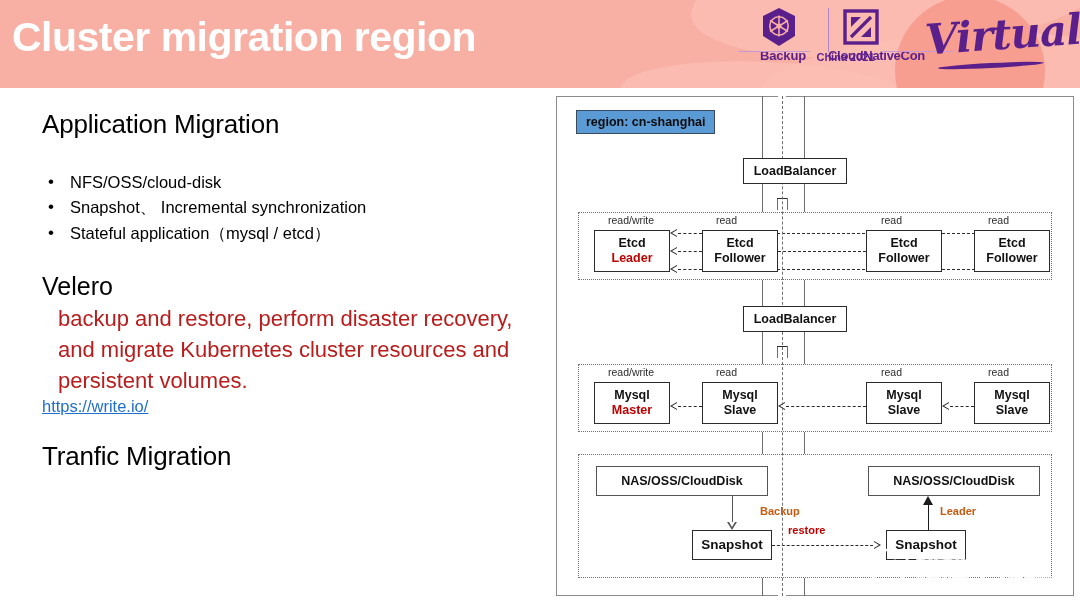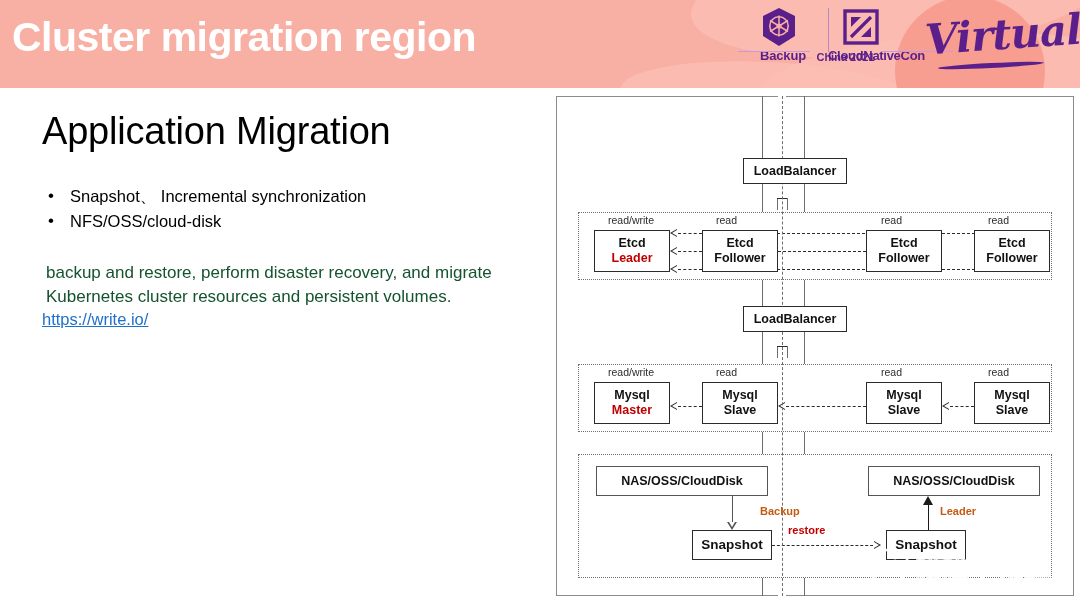--- a/index.html
+++ b/index.html
@@ -84,41 +84,41 @@
     border-radius: 50%;
     transform: rotate(-3deg);
   }
 
   
   #left-col {
     position: absolute; left: 42px; top: 110px;
     width: 500px;
   }
   .h-big {
-    font-size: 38px; color: #000; font-weight: normal;
+    font-size: 26px; color: #000; font-weight: normal;
     margin: 0 0 0 0; line-height: 1.15;
     letter-spacing: -.2px;
   }
   .bullets { margin: 4px 0 0 0; padding: 0; list-style: none; }
   .bullets li {
     font-size: 16.5px; color: #000; line-height: 1.55;
     padding-left: 28px; position: relative;
   }
   .bullets li::before {
     content: "\2022";
     position: absolute; left: 6px; top: -1px;
     font-size: 17px;
   }
   .h-mid {
     font-size: 25px; color: #000; font-weight: normal;
     margin: 0; line-height: 1.2;
   }
   #velero-desc {
-    font-size: 17px; color: #14532d; line-height: 1.42;
-    margin: 2px 0 0 4px; width: 490px;
+    font-size: 22px; color: #b91c1c; line-height: 1.42;
+    margin: 2px 0 0 16px; width: 490px;
   }
   #velero-link {
     display: inline-block; margin-top: 1px;
     font-size: 16.5px; color: #1f6fcc;
     text-decoration: underline;
   }
 
   .gap-a { height: 26px; }
   .gap-b { height: 24px; }
   .gap-c { height: 26px; }
@@ -310,35 +310,39 @@
   </div>
 
   <div id="virtual-word">Virtual</div>
   <div id="virtual-underline"></div>
 </div>
 
 <div id="left-col">
   <h2 class="h-big">Application Migration</h2>
   <div class="gap-a"></div>
   <ul class="bullets">
+    <li>NFS/OSS/cloud-disk</li>
     <li>Snapshot、 Incremental synchronization</li>
-    <li>NFS/OSS/cloud-disk</li>
+    <li>Stateful application（mysql / etcd）</li>
   </ul>
   <div class="gap-b"></div>
+  <h2 class="h-mid">Velero</h2>
   <p id="velero-desc">backup and restore, perform disaster recovery, and migrate Kubernetes cluster resources and persistent volumes.</p>
   <a id="velero-link" href="#">https://write.io/</a>
   <div class="gap-c"></div>
+  <h2 class="h-big">Tranfic Migration</h2>
 </div>
 
 <div id="diagram">
 
   <div class="region-frame" id="region-left"></div>
   <div class="region-frame" id="region-right"></div>
   <div id="center-divider"></div>
 
+  <div class="region-badge" id="badge-shanghai">region: cn-shanghai</div>
 
   <div class="rail" style="left:206px; top:0px;   height:62px;"></div>
   <div class="rail" style="left:248px; top:0px;   height:62px;"></div>
   <div class="rail" style="left:206px; top:88px;  height:28px;"></div>
   <div class="rail" style="left:248px; top:88px;  height:28px;"></div>
   <div class="rail" style="left:206px; top:184px; height:26px;"></div>
   <div class="rail" style="left:248px; top:184px; height:26px;"></div>
   <div class="rail" style="left:206px; top:236px; height:32px;"></div>
   <div class="rail" style="left:248px; top:236px; height:32px;"></div>
   <div class="rail" style="left:206px; top:336px; height:22px;"></div>

